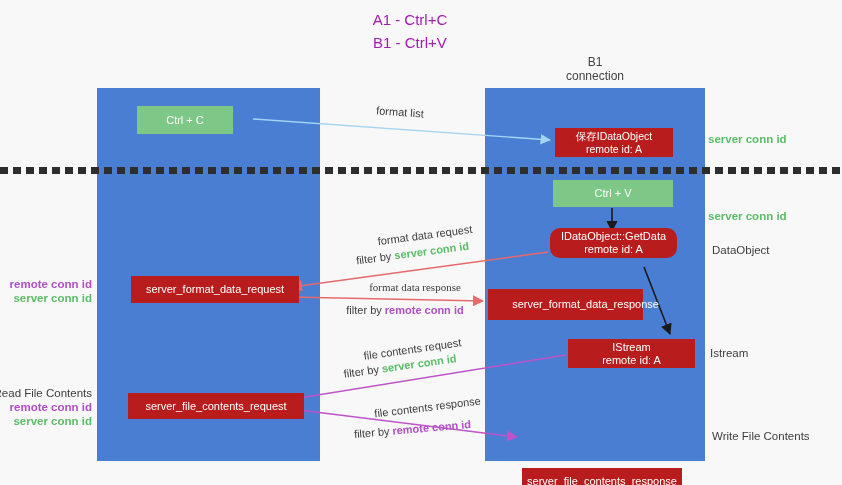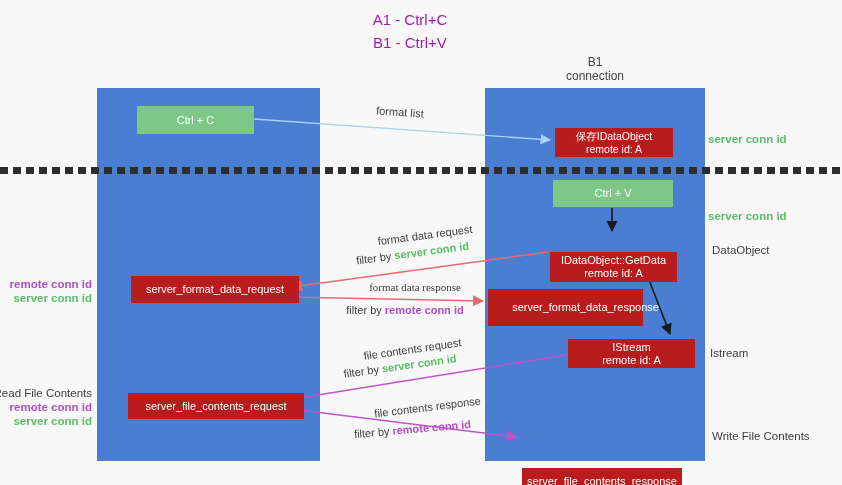--- a/index.html
+++ b/index.html
@@ -68,38 +68,38 @@
     </defs>
     <line x1="253" y1="119" x2="550" y2="140" stroke="#a3d4f2" stroke-width="1.4" marker-end="url(#m-blue)"></line>
     <line x1="612" y1="208" x2="612" y2="231" stroke="#1a1a1a" stroke-width="1.6" marker-end="url(#m-black)"></line>
     <line x1="644" y1="267" x2="670" y2="334" stroke="#1a1a1a" stroke-width="1.6" marker-end="url(#m-black)"></line>
     <line x1="548" y1="252" x2="292" y2="287" stroke="#e66a6a" stroke-width="1.5" marker-end="url(#m-red)"></line>
     <line x1="289" y1="297" x2="483" y2="301" stroke="#e66a6a" stroke-width="1.5" marker-end="url(#m-red)"></line>
     <line x1="566" y1="355" x2="293" y2="399" stroke="#bf53c9" stroke-width="1.5" marker-end="url(#m-mag)"></line>
     <line x1="291" y1="409" x2="517" y2="437" stroke="#bf53c9" stroke-width="1.5" marker-end="url(#m-mag)"></line>
   </svg>
 
-  <div class="node green" style="left:137px;top:106px;width:117px;height:28px;align-items:center;">
+  <div class="node green" style="left:137px;top:106px;width:96px;height:28px;align-items:center;">
     <div>Ctrl + C</div>
   </div>
   <div class="node orange" style="left:555px;top:128px;width:118px;height:29px;font-size:10.5px;">
     <div>保存IDataObject</div>
     <div>remote id: A</div>
   </div>
   <div class="node green" style="left:553px;top:180px;width:120px;height:27px;">
     <div>Ctrl + V</div>
   </div>
-  <div class="node orange" style="left:550px;top:252px;width:127px;height:30px;">
+  <div class="node orange" style="left:550px;top:228px;width:127px;height:30px;border-radius:10px;">
     <div>IDataObject::GetData</div>
     <div>remote id: A</div>
   </div>
   <div class="node orange" style="left:131px;top:276px;width:168px;height:27px;">
     <div>server_format_data_request</div>
   </div>
-  <div class="node orange" style="left:488px;top:289px;width:155px;height:37px;padding-left:40px;">
+  <div class="node orange" style="left:488px;top:289px;width:155px;height:31px;padding-left:40px;">
     <div>server_format_data_response</div>
   </div>
   <div class="node orange" style="left:568px;top:339px;width:127px;height:29px;">
     <div>IStream</div>
     <div>remote id: A</div>
   </div>
   <div class="node orange" style="left:128px;top:393px;width:176px;height:26px;">
     <div>server_file_contents_request</div>
   </div>
   <div class="node orange" style="left:522px;top:424px;width:160px;height:26px;margin-top:44px;">

